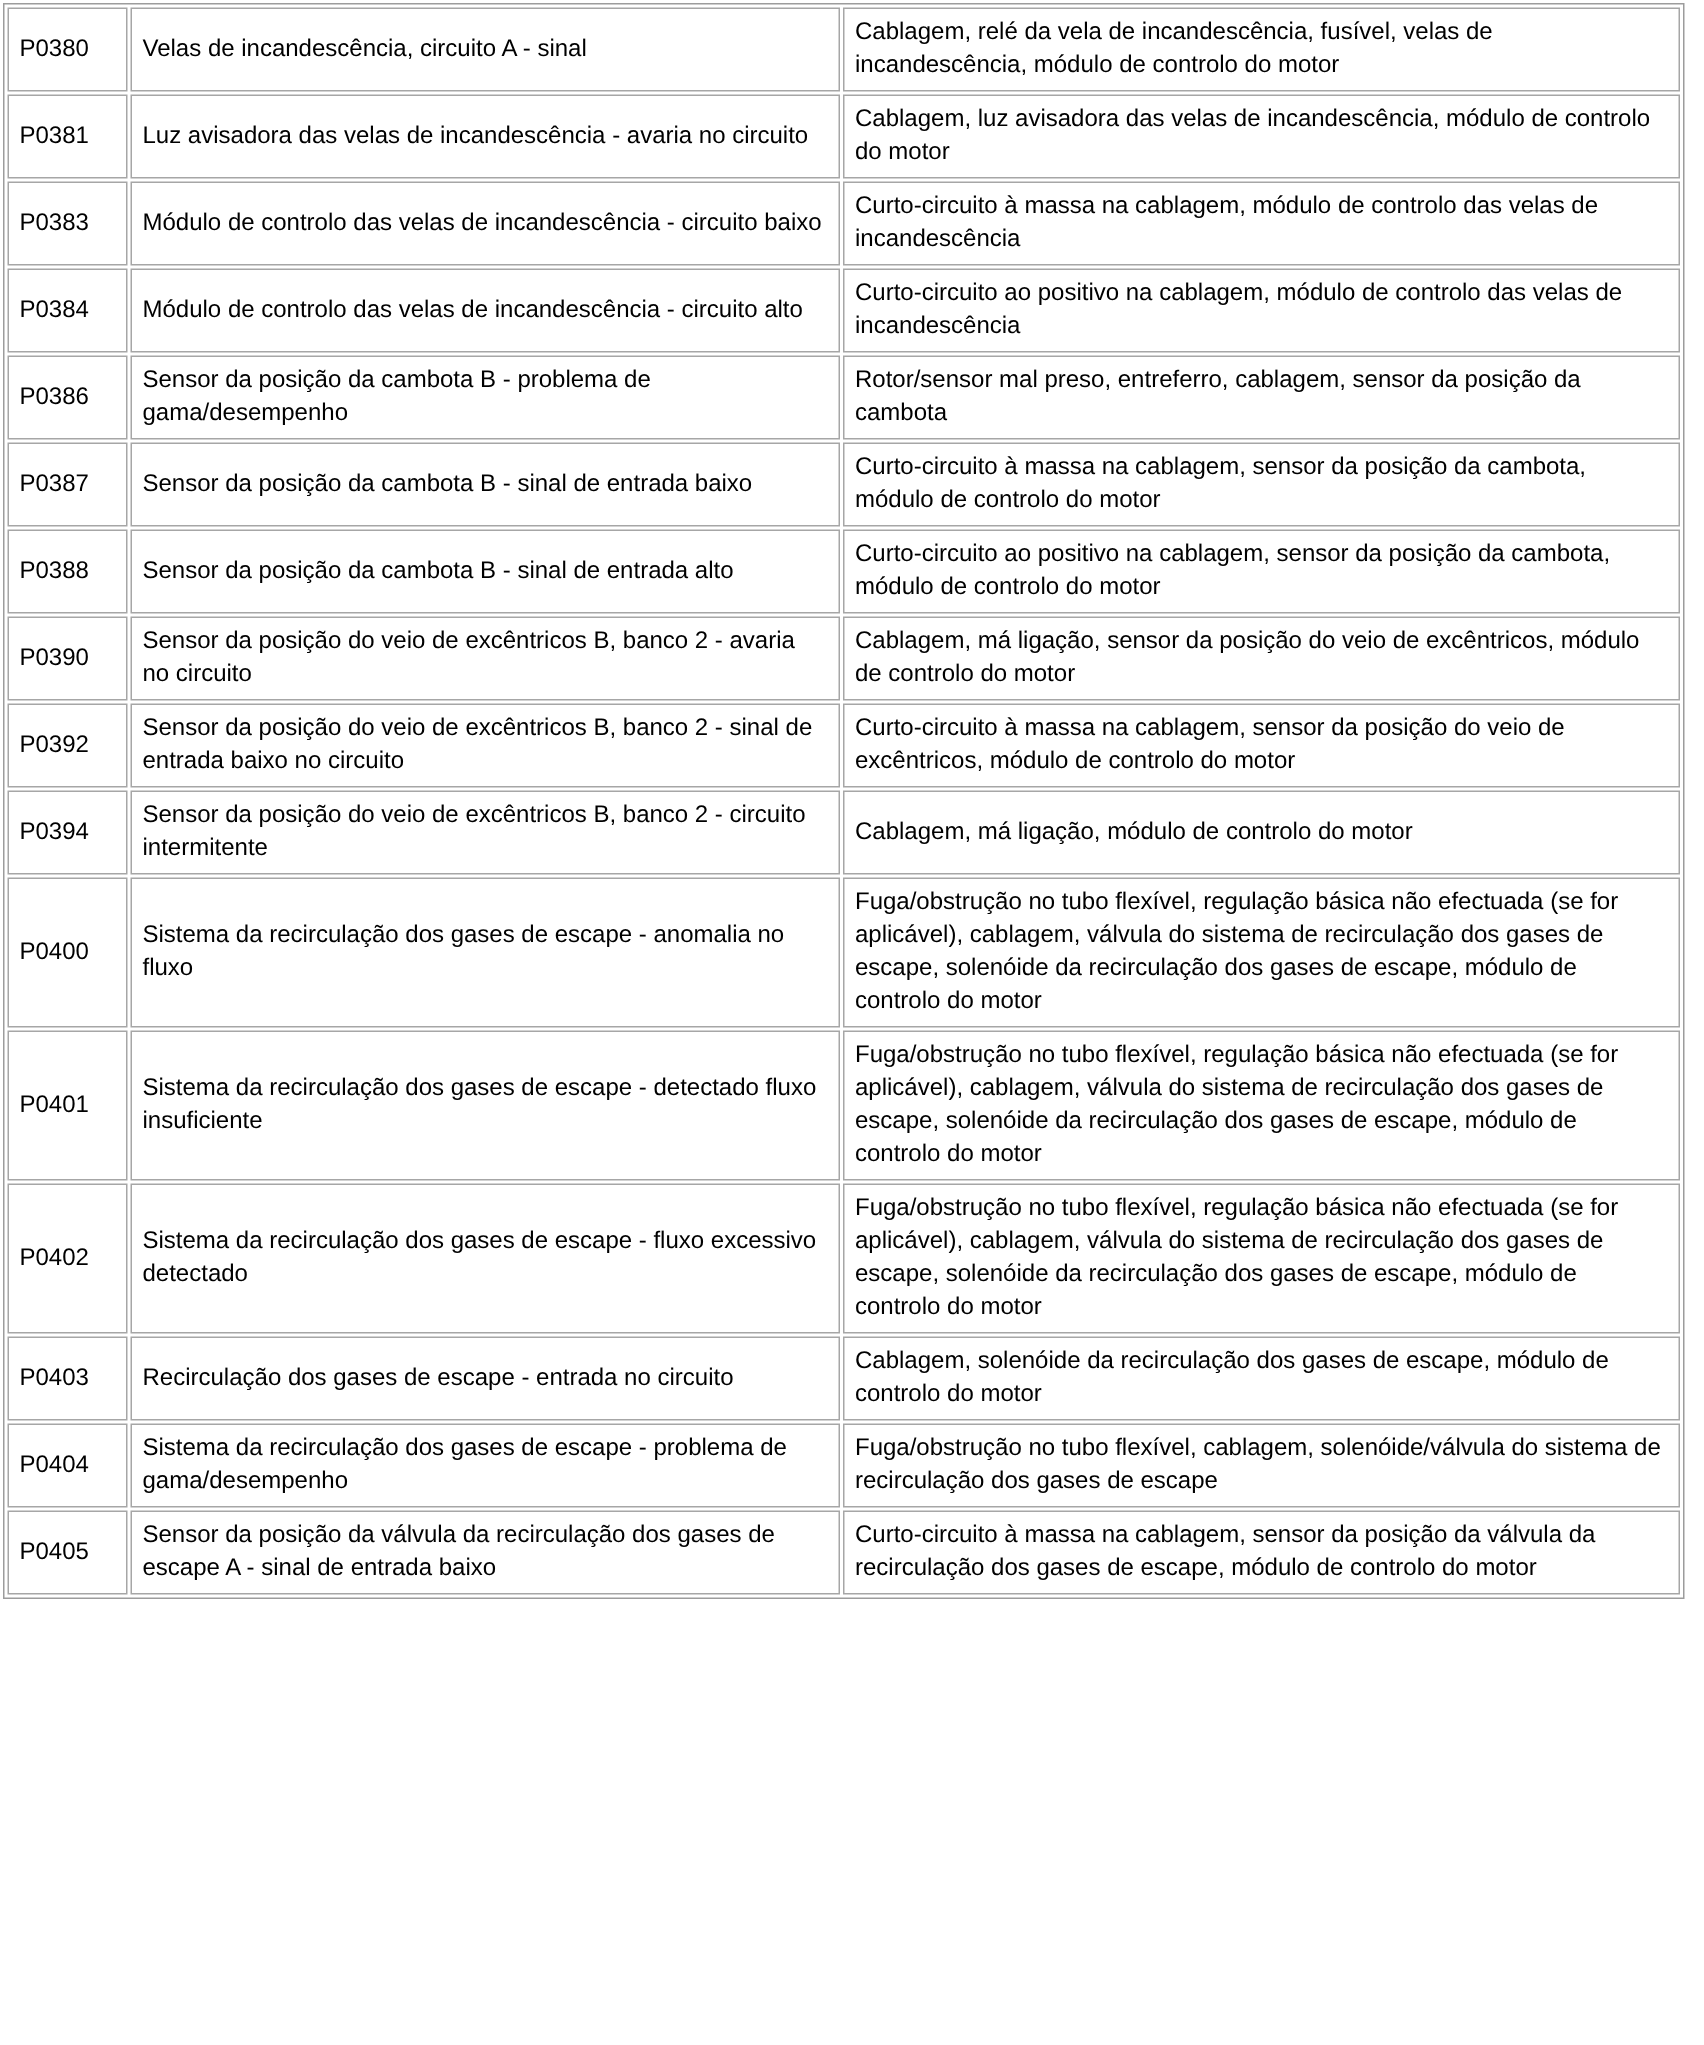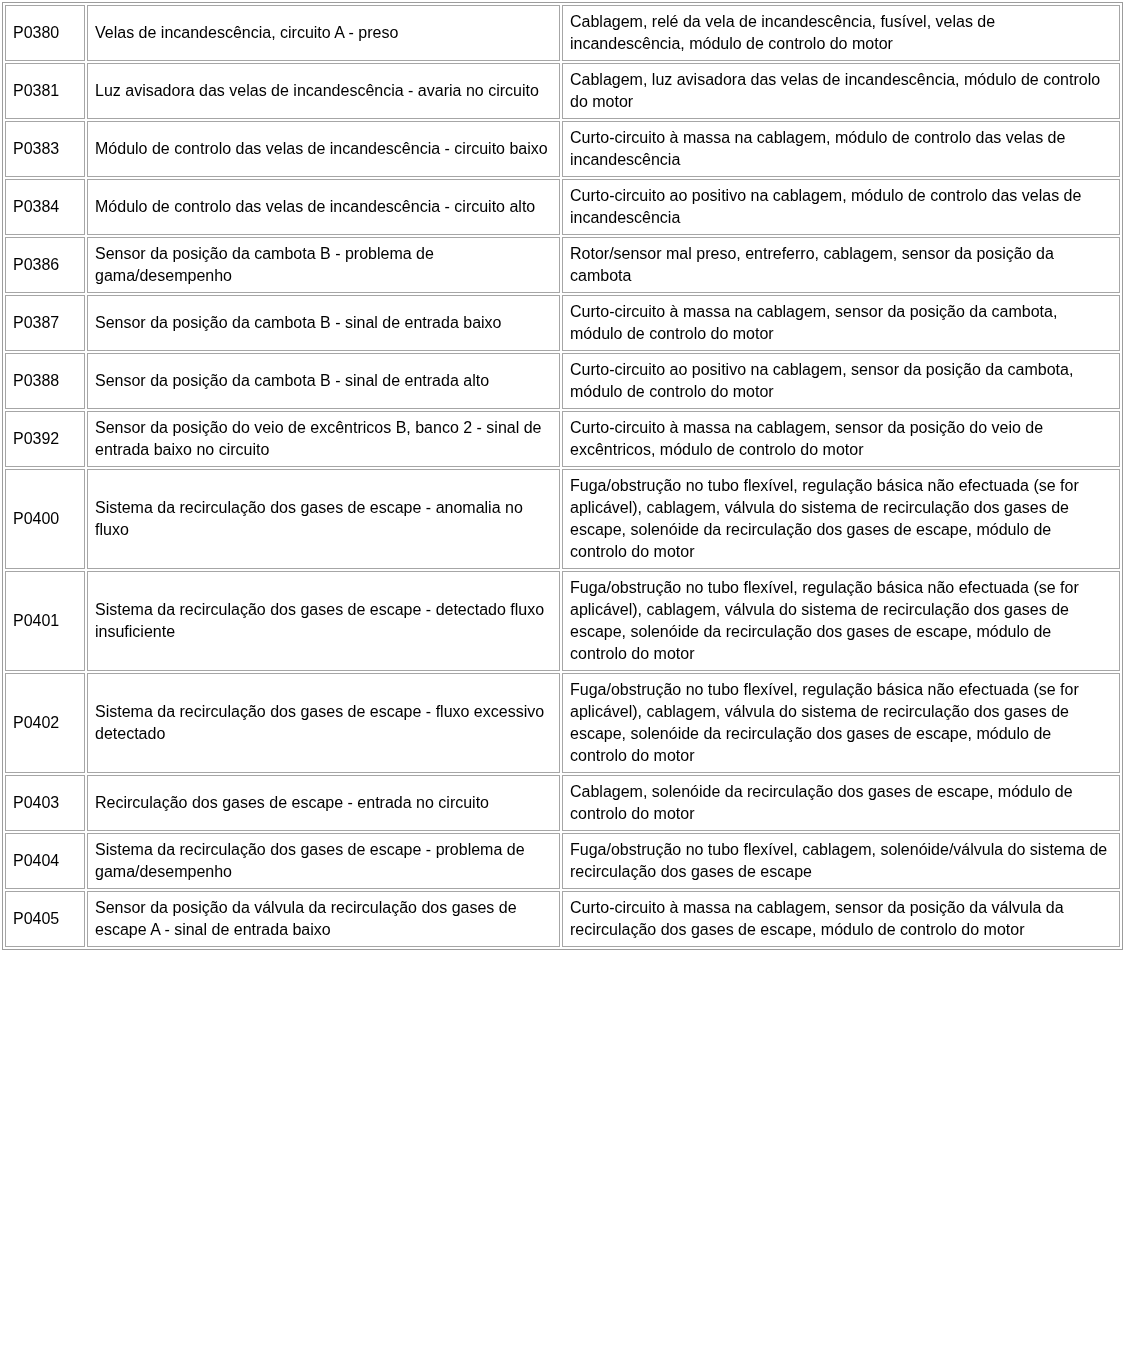--- a/index.html
+++ b/index.html
@@ -37,21 +37,21 @@
 
 <table class="dtc">
   <colgroup>
     <col style="width:80px">
     <col style="width:473px">
     <col style="width:558px">
   </colgroup>
   <tbody>
       <tr>
         <td class="code">P0380</td>
-        <td class="desc">Velas de incandescência, circuito A - preso</td>
+        <td class="desc">Velas de incandescência, circuito A - sinal</td>
         <td class="causes">Cablagem, relé da vela de incandescência, fusível, velas de incandescência, módulo de controlo do motor</td>
       </tr>
       <tr>
         <td class="code">P0381</td>
         <td class="desc">Luz avisadora das velas de incandescência - avaria no circuito</td>
         <td class="causes">Cablagem, luz avisadora das velas de incandescência, módulo de controlo do motor</td>
       </tr>
       <tr>
         <td class="code">P0383</td>
         <td class="desc">Módulo de controlo das velas de incandescência - circuito baixo</td>
@@ -71,23 +71,33 @@
         <td class="code">P0387</td>
         <td class="desc">Sensor da posição da cambota B - sinal de entrada baixo</td>
         <td class="causes">Curto-circuito à massa na cablagem, sensor da posição da cambota, módulo de controlo do motor</td>
       </tr>
       <tr>
         <td class="code">P0388</td>
         <td class="desc">Sensor da posição da cambota B - sinal de entrada alto</td>
         <td class="causes">Curto-circuito ao positivo na cablagem, sensor da posição da cambota, módulo de controlo do motor</td>
       </tr>
       <tr>
+        <td class="code">P0390</td>
+        <td class="desc">Sensor da posição do veio de excêntricos B, banco 2 - avaria no circuito</td>
+        <td class="causes">Cablagem, má ligação, sensor da posição do veio de excêntricos, módulo de controlo do motor</td>
+      </tr>
+      <tr>
         <td class="code">P0392</td>
         <td class="desc">Sensor da posição do veio de excêntricos B, banco 2 - sinal de entrada baixo no circuito</td>
         <td class="causes">Curto-circuito à massa na cablagem, sensor da posição do veio de excêntricos, módulo de controlo do motor</td>
+      </tr>
+      <tr>
+        <td class="code">P0394</td>
+        <td class="desc">Sensor da posição do veio de excêntricos B, banco 2 - circuito intermitente</td>
+        <td class="causes">Cablagem, má ligação, módulo de controlo do motor</td>
       </tr>
       <tr>
         <td class="code">P0400</td>
         <td class="desc">Sistema da recirculação dos gases de escape - anomalia no fluxo</td>
         <td class="causes">Fuga/obstrução no tubo flexível, regulação básica não efectuada (se for aplicável), cablagem, válvula do sistema de recirculação dos gases de escape, solenóide da recirculação dos gases de escape, módulo de controlo do motor</td>
       </tr>
       <tr>
         <td class="code">P0401</td>
         <td class="desc">Sistema da recirculação dos gases de escape - detectado fluxo insuficiente</td>
         <td class="causes">Fuga/obstrução no tubo flexível, regulação básica não efectuada (se for aplicável), cablagem, válvula do sistema de recirculação dos gases de escape, solenóide da recirculação dos gases de escape, módulo de controlo do motor</td>

